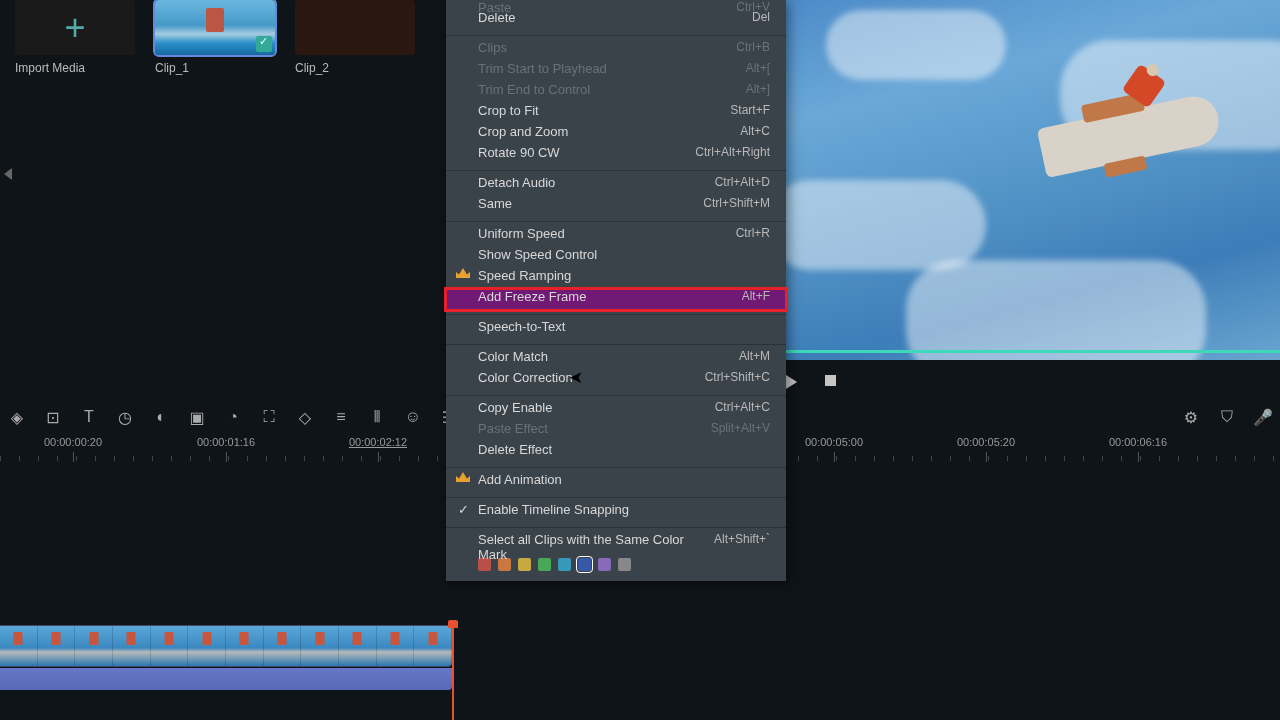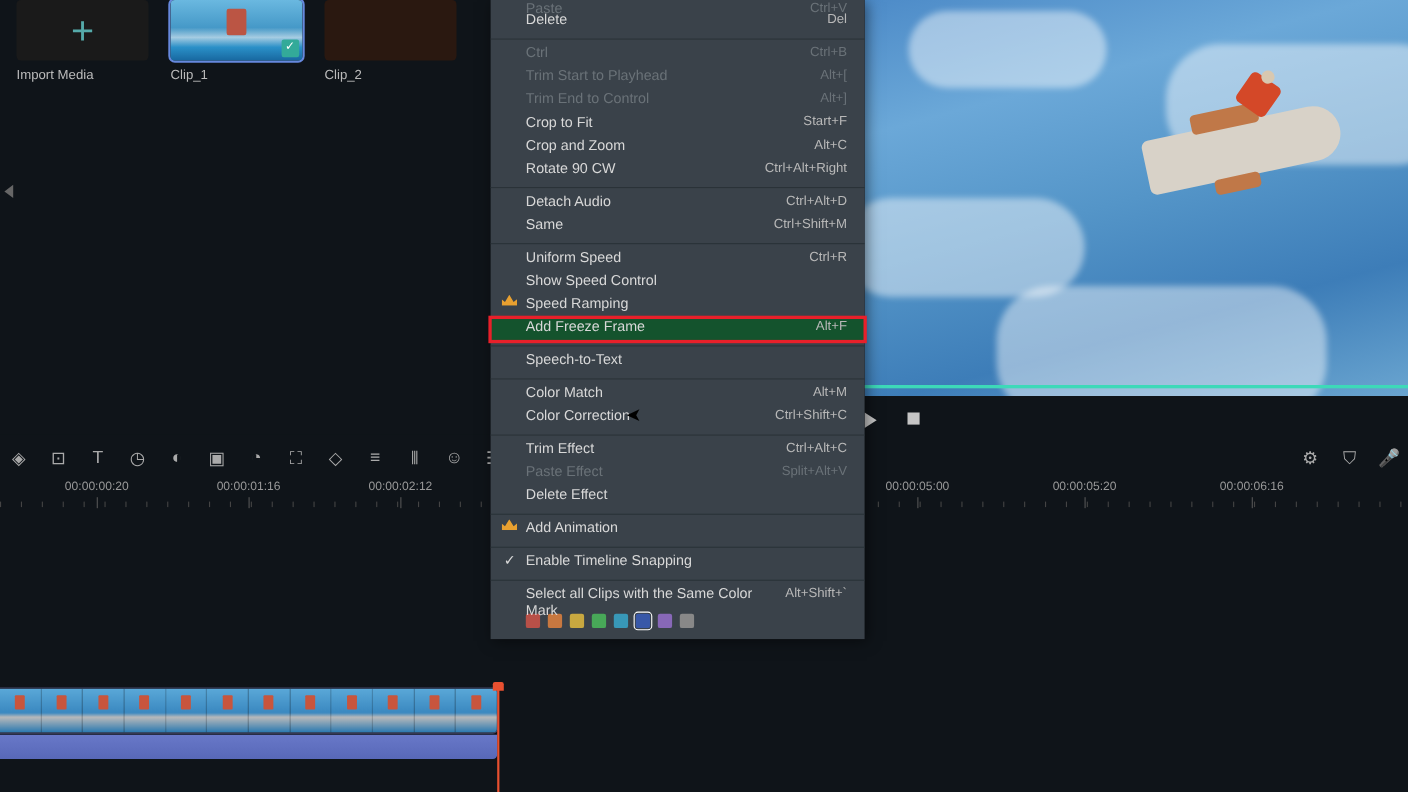--- a/index.html
+++ b/index.html
@@ -38,21 +38,21 @@
 .preview-line{position:absolute;left:786px;right:0;top:350px;height:3px;background:#3dd9b8}
 .transport{position:absolute;left:786px;top:375px;display:flex;gap:28px;height:18px}
 .tp-btn{width:14px;height:14px;cursor:pointer}
 .play{width:0;height:0;border-top:7px solid transparent;border-bottom:7px solid transparent;border-left:11px solid #c5c5c5}
 .stop{width:11px;height:11px;background:#c5c5c5}
 
 
 .ctx { position:absolute; top:0; left:446px; width:340px; background:#3a424a; font-size:13px; color:#d8d8d8; box-shadow: 2px 2px 12px rgba(0,0,0,.5); z-index:50; }
 .ctx-row { display:flex; align-items:flex-start; height:21px; padding:0 16px 0 32px; position:relative; }
 .ctx-row.dis { color:#6a7278; }
-.ctx-row.hl { outline:3px solid #e8202a; outline-offset:-1px; background:#14532d; }
+.ctx-row.hl { outline:3px solid #e8202a; outline-offset:-1px; background:#701a75; }
 .ctx-row .lbl { flex:1; }
 .ctx-row .sc { color:#b8b8b8; font-size:12px; }
 .ctx-row.dis .sc { color:#6a7278; }
 .ctx-sep { height:1px; background:#2a3238; margin:4px 0; }
 .crown { position:absolute; left:10px; width:14px; height:10px; background:#e8a030; clip-path: polygon(0 100%,0 40%,22% 65%,50% 0,78% 65%,100% 40%,100% 100%); }
 .chk { position:absolute; left:12px; color:#d8d8d8; font-size:13px; }
 .colors { display:flex; gap:7px; padding:5px 16px 10px 32px; }
 .cbox { width:13px; height:13px; border-radius:2px; cursor:pointer; }
 .cbox.sel { outline:1.5px solid #fff; outline-offset:1px; }
 .cursor { position:absolute; left:569px; top:367px; z-index:60; font-size:17px; color:#000; transform:scaleX(-1); pointer-events:none; }
@@ -125,21 +125,21 @@
   <div class="ctx-row dis" style="height:10px">
       <span class="lbl">Paste</span>
       <span class="sc">Ctrl+V</span>
     </div>
   <div class="ctx-row">
       <span class="lbl">Delete</span>
       <span class="sc">Del</span>
     </div>
   <div class="ctx-sep"></div>
   <div class="ctx-row dis">
-      <span class="lbl">Ctrl</span>
+      <span class="lbl">Clips</span>
       <span class="sc">Ctrl+B</span>
     </div>
   <div class="ctx-row dis">
       <span class="lbl">Trim Start to Playhead</span>
       <span class="sc">Alt+[</span>
     </div>
   <div class="ctx-row dis">
       <span class="lbl">Trim End to Control</span>
       <span class="sc">Alt+]</span>
     </div>
@@ -188,21 +188,21 @@
   <div class="ctx-row">
       <span class="lbl">Color Match</span>
       <span class="sc">Alt+M</span>
     </div>
   <div class="ctx-row">
       <span class="lbl">Color Correction</span>
       <span class="sc">Ctrl+Shift+C</span>
     </div>
   <div class="ctx-sep"></div>
   <div class="ctx-row">
-      <span class="lbl">Trim Effect</span>
+      <span class="lbl">Copy Enable</span>
       <span class="sc">Ctrl+Alt+C</span>
     </div>
   <div class="ctx-row dis">
       <span class="lbl">Paste Effect</span>
       <span class="sc">Split+Alt+V</span>
     </div>
   <div class="ctx-row">
       <span class="lbl">Delete Effect</span>
     </div>
   <div class="ctx-sep"></div>
@@ -247,23 +247,23 @@
   <div class="tool-icon">⫴</div>
   <div class="tool-icon">☺</div>
   <div class="tool-icon">☰</div>
   <div class="tool-spacer"></div>
   <div class="tool-icon">⚙</div>
   <div class="tool-icon">⛉</div>
   <div class="tool-icon">🎤</div>
 </div>
 
 <div class="ruler" id="ruler">
-    <div class="tick" style="left: 88px;">00:00:00:20</div>
+    <div class="tick" style="left: 73px;">00:00:00:20</div>
     <div class="tick" style="left: 226px;">00:00:01:16</div>
-    <div class="tick" style="left: 364px;">00:00:02:12</div>
+    <div class="tick" style="left: 378px; text-decoration: underline;">00:00:02:12</div>
     <div class="tick" style="left: 834px;">00:00:05:00</div>
     <div class="tick" style="left: 986px;">00:00:05:20</div>
     <div class="tick" style="left: 1138px;">00:00:06:16</div>
     <div class="minor" style="left: 0px;"></div>
     <div class="minor" style="left: 19px;"></div>
     <div class="minor" style="left: 38px;"></div>
     <div class="minor" style="left: 57px;"></div>
     <div class="minor" style="left: 76px;"></div>
     <div class="minor" style="left: 95px;"></div>
     <div class="minor" style="left: 114px;"></div>

